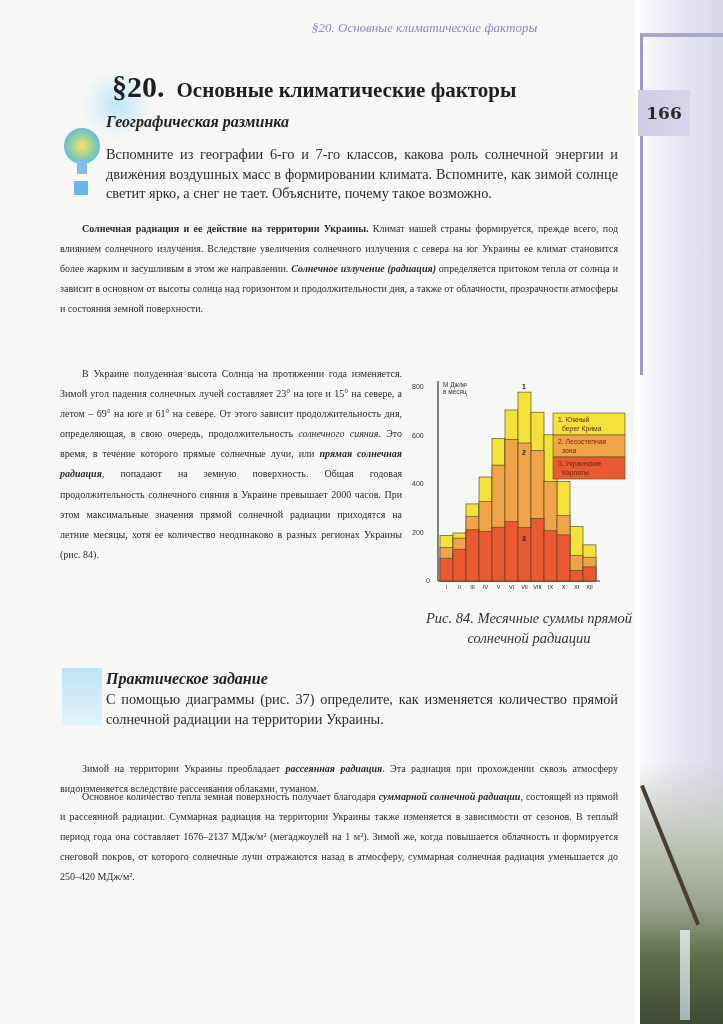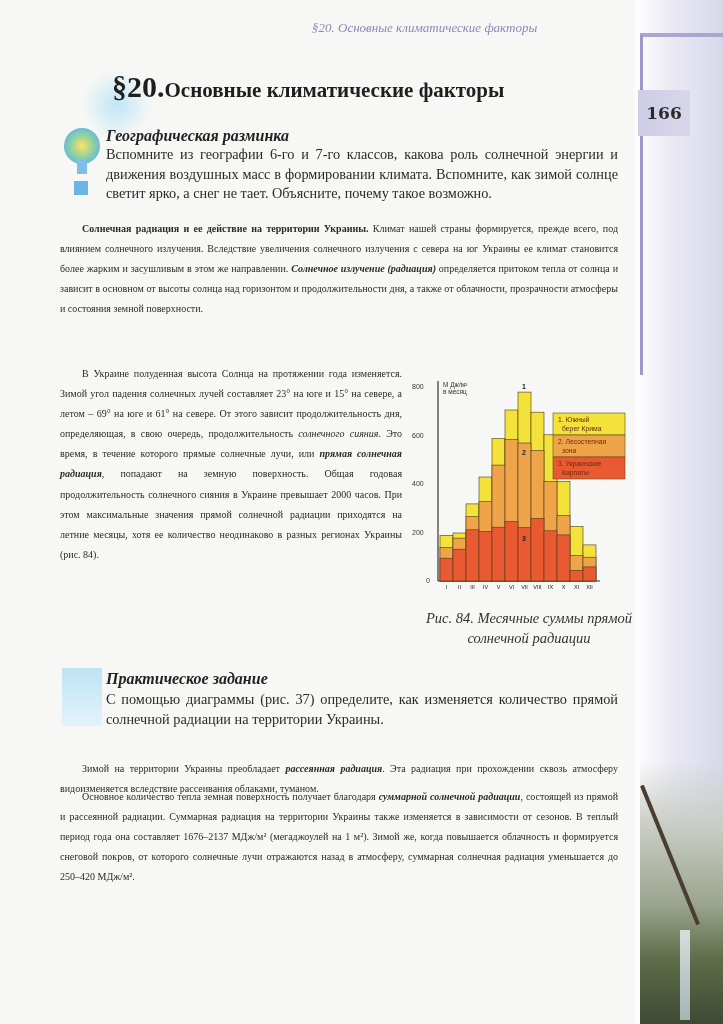--- a/index.html
+++ b/index.html
@@ -6,21 +6,21 @@
   body{width:723px;height:1024px;overflow:hidden;background:#f7f7f5;position:relative;font-family:"DejaVu Serif",serif;color:#2b2b2b;}
   .right-band{position:absolute;right:0;top:0;width:88px;height:1024px;background:linear-gradient(90deg,#ffffff 0%,#e9e8f3 45%,#d9d8eb 100%);}
   .right-rule{position:absolute;left:640px;top:35px;width:3px;height:340px;background:#9a99c9;}
   .top-rule{position:absolute;left:640px;top:33px;width:83px;height:4px;background:#a9a6cf;}
   .page-num-box{position:absolute;left:638px;top:90px;width:52px;height:46px;background:linear-gradient(90deg,#cfcde5,#d8d6ea);display:flex;align-items:center;justify-content:center;}
   .page-num{font-family:"DejaVu Serif",serif;font-weight:bold;font-size:17px;color:#2a2a2a;}
   .running-head{position:absolute;left:312px;top:20px;font-style:italic;font-size:13px;color:#8a89b6;font-family:"Liberation Serif",serif;}
   .sec-glow{position:absolute;left:82px;top:70px;width:70px;height:70px;border-radius:50%;background:radial-gradient(circle,#bfe6f7 0%,rgba(191,230,247,0) 70%);}
   .title{position:absolute;left:112px;top:70px;font-family:"Liberation Serif",serif;font-weight:bold;color:#1f1f1f;white-space:nowrap;}
   .title .num{font-size:30px;margin-top:31px;}
-  .title .txt{font-size:21px;margin-left:0;}
+  .title .txt{font-size:21px;margin-left:12px;}
   .qicon{position:absolute;left:64px;top:128px;width:36px;height:36px;border-radius:50%;background:radial-gradient(circle at 50% 50%,#ffe260 0%,#8fd0a3 45%,#5fb2e7 80%);}
   .qstem{position:absolute;left:77px;top:160px;width:10px;height:14px;background:#7dbfe8;}
   .qdot{position:absolute;left:74px;top:181px;width:14px;height:14px;background:#6ab5e6;}
   .box-head{position:absolute;font-family:"Liberation Serif",serif;font-style:italic;font-weight:bold;font-size:16px;color:#222;}
   .p{position:absolute;font-family:"Liberation Serif",serif;font-size:10px;line-height:20.1px;color:#2a2a2a;text-align:justify;}
   .p b{font-weight:bold;}
   .p i{}
   .p .bi{font-style:italic;font-weight:bold;}
   .small{font-size:14.3px;line-height:19.5px;}
   .task-bar{position:absolute;left:62px;top:668px;width:40px;height:58px;background:linear-gradient(180deg,#bfe3f4,#e3f3fb);}
@@ -43,21 +43,21 @@
 
 <div class="sec-glow"></div>
 <div class="title">
   <span class="num">§20.</span><span class="txt">Основные климатические факторы</span>
 </div>
 
 <div class="qicon"></div>
 <div class="qstem"></div>
 <div class="qdot"></div>
 
-<div class="box-head" style="left:106px;top:127px;">Географическая разминка</div>
+<div class="box-head" style="left:106px;top:113px;">Географическая разминка</div>
 <div class="p small" style="left:106px;top:145px;width:512px;">
   <span>Вспомните из географии 6-го и 7-го классов, какова роль солнечной энергии и движения воздушных масс в формировании климата.</span>
   <span>Вспомните, как зимой солнце светит ярко, а снег не тает. Объясните, почему такое возможно.</span>
 </div>
 
 <div class="p" style="left:60px;top:219px;width:558px;text-indent:22px;">
   <b>Солнечная радиация и ее действие на территории Украины.</b><span> Климат нашей страны формируется, прежде всего, под влиянием солнечного излучения. Вследствие увеличения солнечного излучения с севера на юг Украины ее климат становится более жарким и засушливым в этом же направлении. </span><span class="bi">Солнечное излучение (радиация)</span><span> определяется притоком тепла от солнца и зависит в основном от высоты солнца над горизонтом и продолжительности дня, а также от облачности, прозрачности атмосферы и состояния земной поверхности.</span>
 </div>
 
 <div class="p" style="left:60px;top:364px;width:342px;text-indent:22px;">

